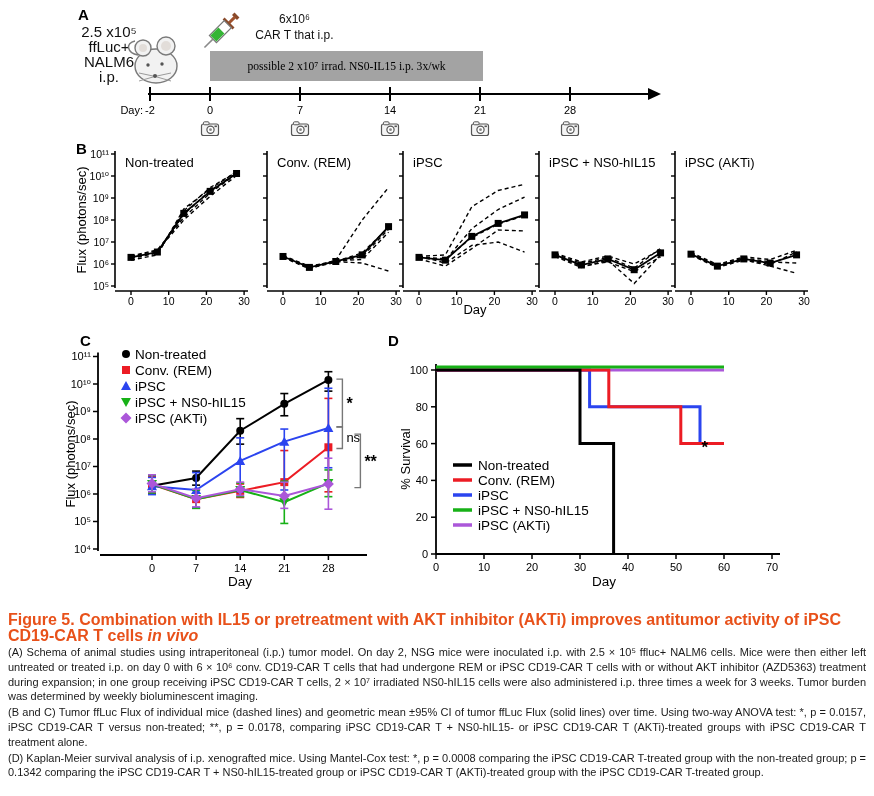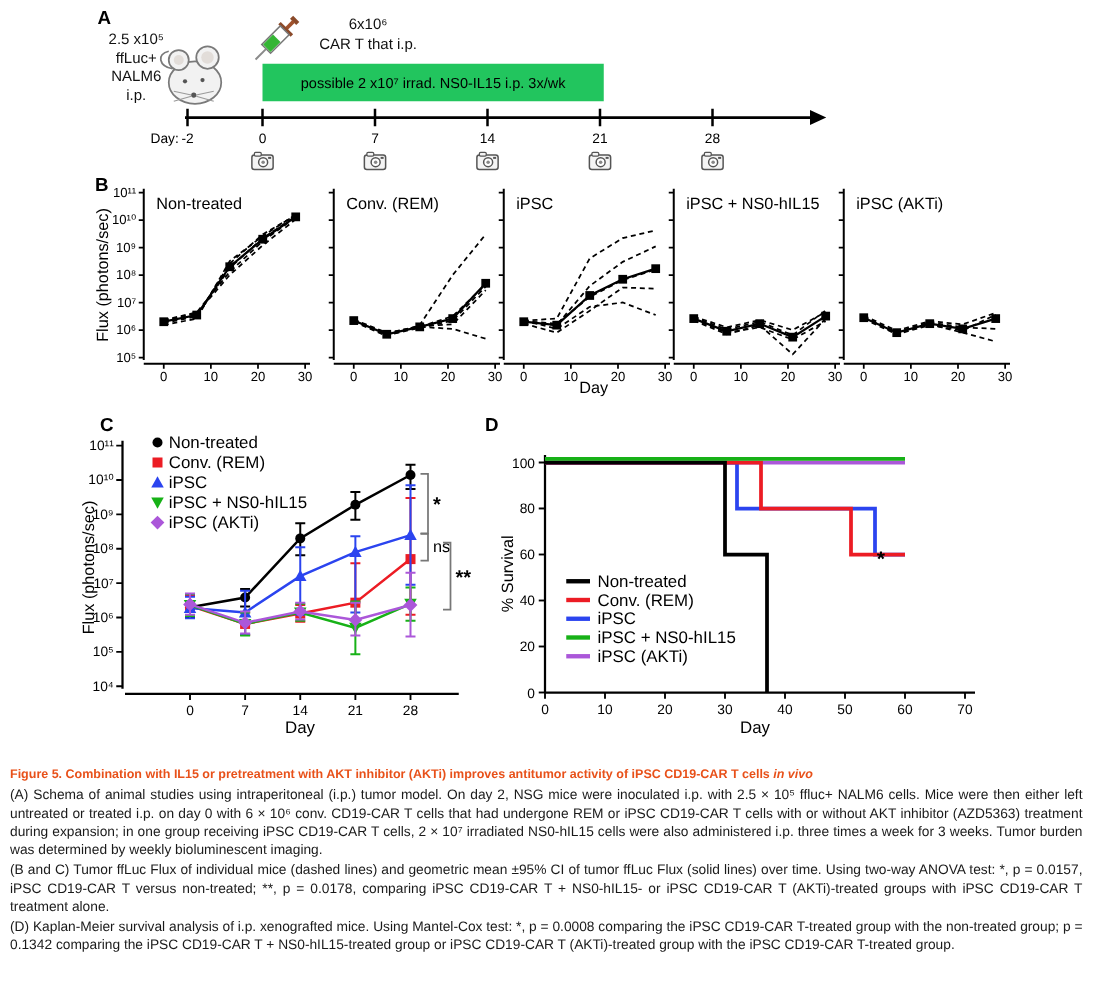--- a/index.html
+++ b/index.html
@@ -1,27 +1,27 @@
 <!DOCTYPE html>
 <html><head>
 <meta charset="utf-8">
 <style>
   html,body{margin:0;padding:0;background:#fff;}
   .fig{position:relative;width:874px;height:796px;background:#fff;overflow:hidden;
        font-family:"Liberation Sans","DejaVu Sans",sans-serif;color:#111;}
   .abs{position:absolute;}
   .plabel{font-weight:bold;font-size:15px;color:#000;}
   .preline{white-space:pre-line;}
-  .inoc{left:66px;top:24px;width:86px;text-align:center;font-size:12px;line-height:15px;}
+  .inoc{left:66px;top:24px;width:86px;text-align:center;font-size:15px;line-height:15px;}
   .cartdose{left:232px;top:12px;width:125px;text-align:center;font-size:12px;line-height:15.5px;}
   .il15box{left:210px;top:51px;width:273px;height:30px;display:flex;align-items:center;justify-content:center;
            font-size:11.6px;color:#000;}
   .caption{left:8px;top:612px;width:858px;font-size:11px;line-height:14.8px;color:#1a1a1a;text-align:justify;}
   .caption p{margin:0 0 1px 0;}
-  .cap-title{font-weight:bold;font-size:10px;line-height:16px;text-align:left;}
+  .cap-title{font-weight:bold;font-size:16px;line-height:16px;text-align:left;}
   svg text{font-family:"Liberation Sans","DejaVu Sans",sans-serif;}
 </style>
 </head>
 <body>
 
 <div class="fig">
 
   <div class="abs plabel" style="left:78px;top:6px">A</div>
 
   <div class="abs preline inoc">2.5 x10⁵
@@ -60,21 +60,21 @@
       <rect x="15" y="10.5" width="14" height="2.8" fill="#8a4a2a"></rect>
       <rect x="17" y="13" width="10" height="21" fill="#ffffff" stroke="#777" stroke-width="1.2"></rect>
       <rect x="17.8" y="22" width="8.4" height="11.3" fill="#35b535"></rect>
       <line x1="22" y1="34" x2="22" y2="46" stroke="#8a8a8a" stroke-width="1.6"></line>
     </g>
   </svg>
 
   <div class="abs preline cartdose">6x10⁶
 CAR T that i.p.</div>
 
-  <div class="abs il15box" id="il15box" style="background: #22c55e;">possible 2 x10⁷ irrad. NS0-IL15 i.p. 3x/wk</div>
+  <div class="abs il15box" id="il15box" style="background: #a3a3a3; font-family: Liberation Serif, serif;">possible 2 x10⁷ irrad. NS0-IL15 i.p. 3x/wk</div>
 
   <svg class="abs" style="left:115px;top:84px" width="560" height="62" id="svg-timeline">
       <line x1="33" y1="10" x2="533" y2="10" stroke="#000" stroke-width="2.2"></line>
       <polygon points="533,4 546,10 533,16" fill="#000"></polygon>
       <line x1="35" y1="3" x2="35" y2="17" stroke="#000" stroke-width="2"></line>
       <line x1="95" y1="3" x2="95" y2="17" stroke="#000" stroke-width="2"></line>
       <line x1="185" y1="3" x2="185" y2="17" stroke="#000" stroke-width="2"></line>
       <line x1="275" y1="3" x2="275" y2="17" stroke="#000" stroke-width="2"></line>
       <line x1="365" y1="3" x2="365" y2="17" stroke="#000" stroke-width="2"></line>
       <line x1="455" y1="3" x2="455" y2="17" stroke="#000" stroke-width="2"></line>

